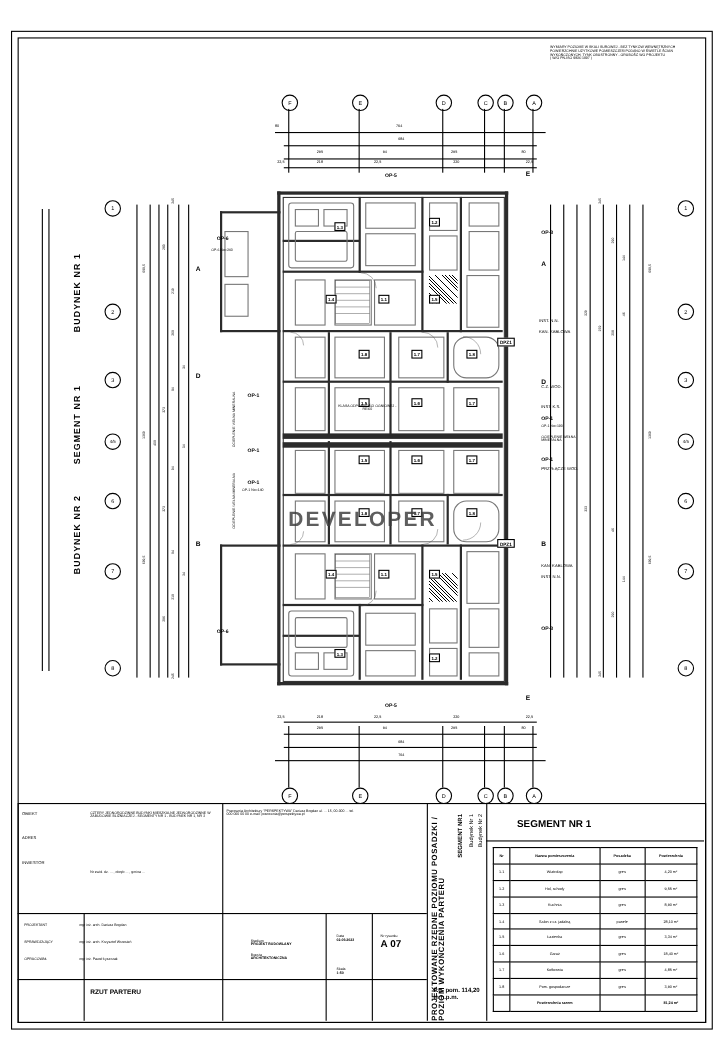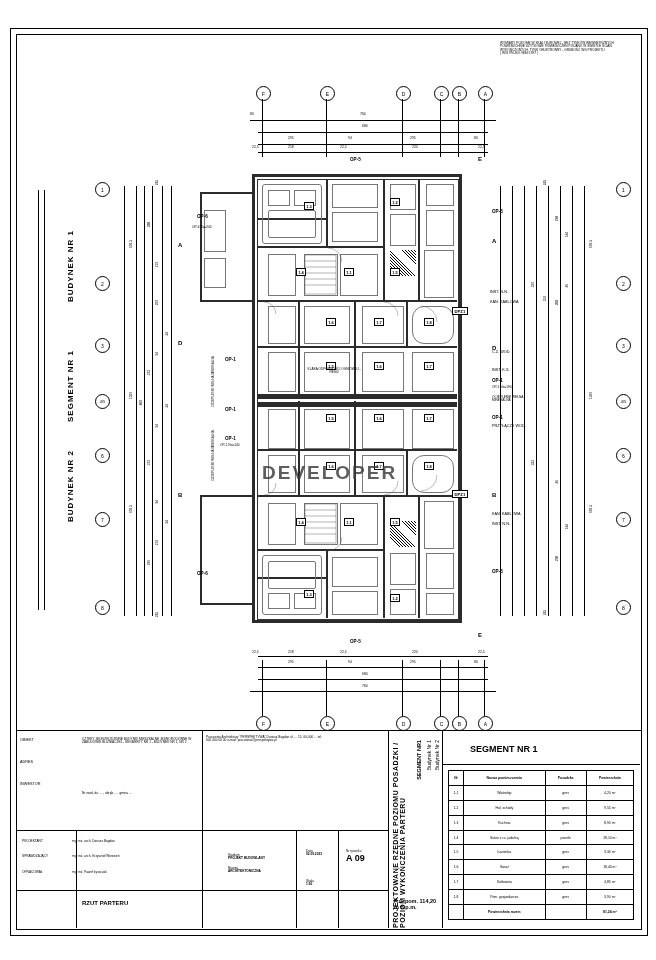--- a/index.html
+++ b/index.html
@@ -472,21 +472,21 @@
     <div class="abs" style="left:290px;top:120px;">
       <div class="tiny">Data</div>
       <div class="tiny bold">02.09.2023</div>
     </div>
     <div class="abs" style="left:290px;top:150px;">
       <div class="tiny">Skala</div>
       <div class="tiny bold">1:50</div>
     </div>
     <div class="abs" style="left:330px;top:120px;">
       <div class="tiny">Nr rysunku</div>
-      <div class="bold" style="font-size:9px;">A 09</div>
+      <div class="bold" style="font-size:9px;">A 07</div>
     </div>
 
     <div class="line-h" style="left:0;top:100px;width:372px;"></div>
     <div class="line-h" style="left:0;top:160px;width:372px;"></div>
     <div class="line-v" style="left:186px;top:0;height:198px;"></div>
     <div class="line-v" style="left:60px;top:100px;height:98px;"></div>
     <div class="line-v" style="left:280px;top:100px;height:98px;"></div>
     <div class="line-v" style="left:322px;top:100px;height:98px;"></div>
   </div>
 

